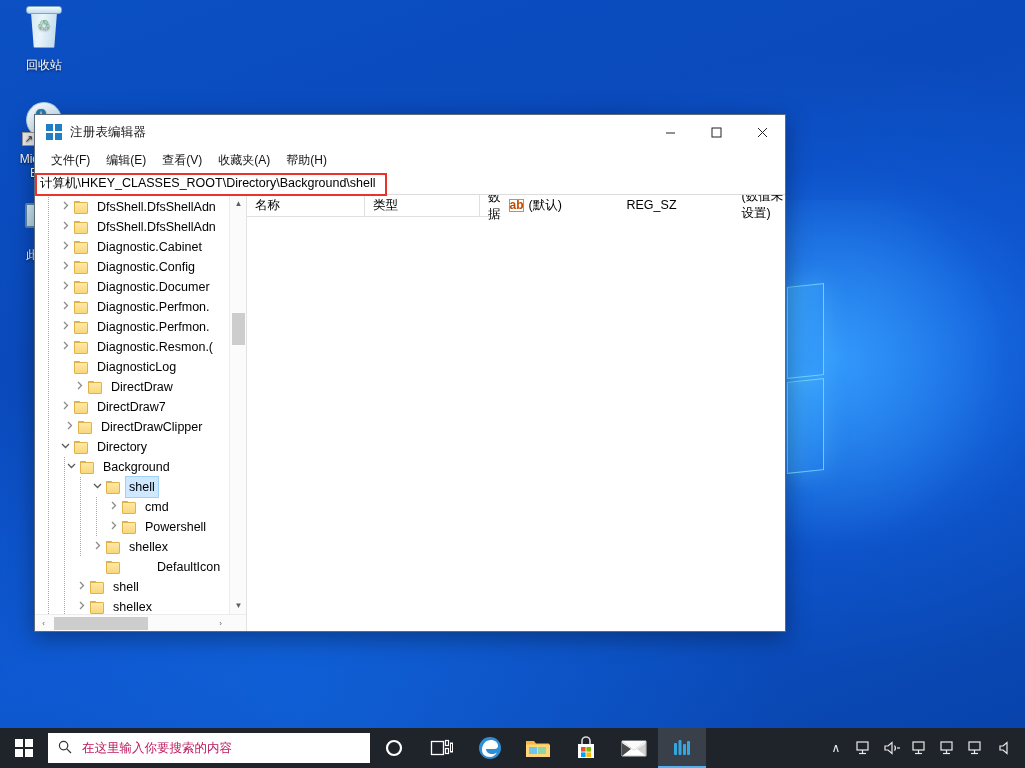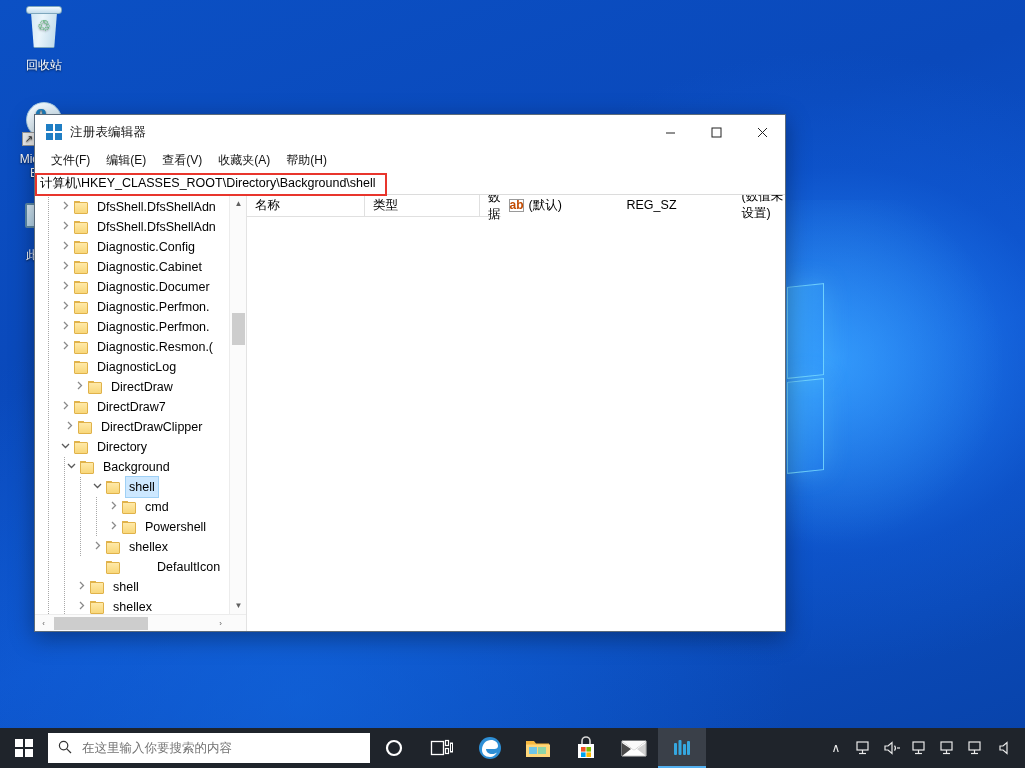--- a/index.html
+++ b/index.html
@@ -328,21 +328,21 @@
     grid-template-columns: 1fr 1fr; grid-template-rows: 1fr 1fr; gap: 2px; }
   .win-logo i { background: #fff; display: block; }
   #search-box {
     width: 322px; height: 30px; flex: 0 0 322px;
     background: #ffffff;
     display: flex; align-items: center;
     margin-left: 0px;
     color: #444; font-size: 12.5px;
   }
   #search-icon { width: 34px; text-align: center; color: #333; font-size: 14px; }
-  #search-placeholder { color: #737373; text-align: right; }
+  #search-placeholder { color: #be185d; text-align: right; }
   .tb-btn {
     width: 48px; height: 40px; flex: 0 0 48px;
     display: flex; align-items: center; justify-content: center;
     position: relative;
   }
   .tb-btn.active { background: #3a4049; }
   .tb-btn.active::after {
     content: ''; position: absolute; left: 0; right: 0; bottom: 0;
     height: 2px; background: #53b0f0;
   }
@@ -464,32 +464,32 @@
               </div>
               <div class="tnode" style="padding-left: 22px;">
                 <span class="dots" style="left: 13px;"></span>
                 <span class="twist"><svg width="9" height="9" viewBox="0 0 9 9">
                     <polyline points="3,1 6.5,4.5 3,8" fill="none" stroke="#8a8a8a" stroke-width="1.3"></polyline>
                   </svg></span>
                 <span class="tfolder">
                   <span class="f-tab"></span>
                   <span class="f-back"></span>
                 </span>
+                <span class="tlabel">Diagnostic.Cabinet</span>
+              </div>
+              <div class="tnode" style="padding-left: 22px;">
+                <span class="dots" style="left: 13px;"></span>
+                <span class="twist"><svg width="9" height="9" viewBox="0 0 9 9">
+                    <polyline points="3,1 6.5,4.5 3,8" fill="none" stroke="#8a8a8a" stroke-width="1.3"></polyline>
+                  </svg></span>
+                <span class="tfolder">
+                  <span class="f-tab"></span>
+                  <span class="f-back"></span>
+                </span>
                 <span class="tlabel">Diagnostic.Config</span>
-              </div>
-              <div class="tnode" style="padding-left: 22px;">
-                <span class="dots" style="left: 13px;"></span>
-                <span class="twist"><svg width="9" height="9" viewBox="0 0 9 9">
-                    <polyline points="3,1 6.5,4.5 3,8" fill="none" stroke="#8a8a8a" stroke-width="1.3"></polyline>
-                  </svg></span>
-                <span class="tfolder">
-                  <span class="f-tab"></span>
-                  <span class="f-back"></span>
-                </span>
-                <span class="tlabel">Diagnostic.Cabinet</span>
               </div>
               <div class="tnode" style="padding-left: 22px;">
                 <span class="dots" style="left: 13px;"></span>
                 <span class="twist"><svg width="9" height="9" viewBox="0 0 9 9">
                     <polyline points="3,1 6.5,4.5 3,8" fill="none" stroke="#8a8a8a" stroke-width="1.3"></polyline>
                   </svg></span>
                 <span class="tfolder">
                   <span class="f-tab"></span>
                   <span class="f-back"></span>
                 </span>

